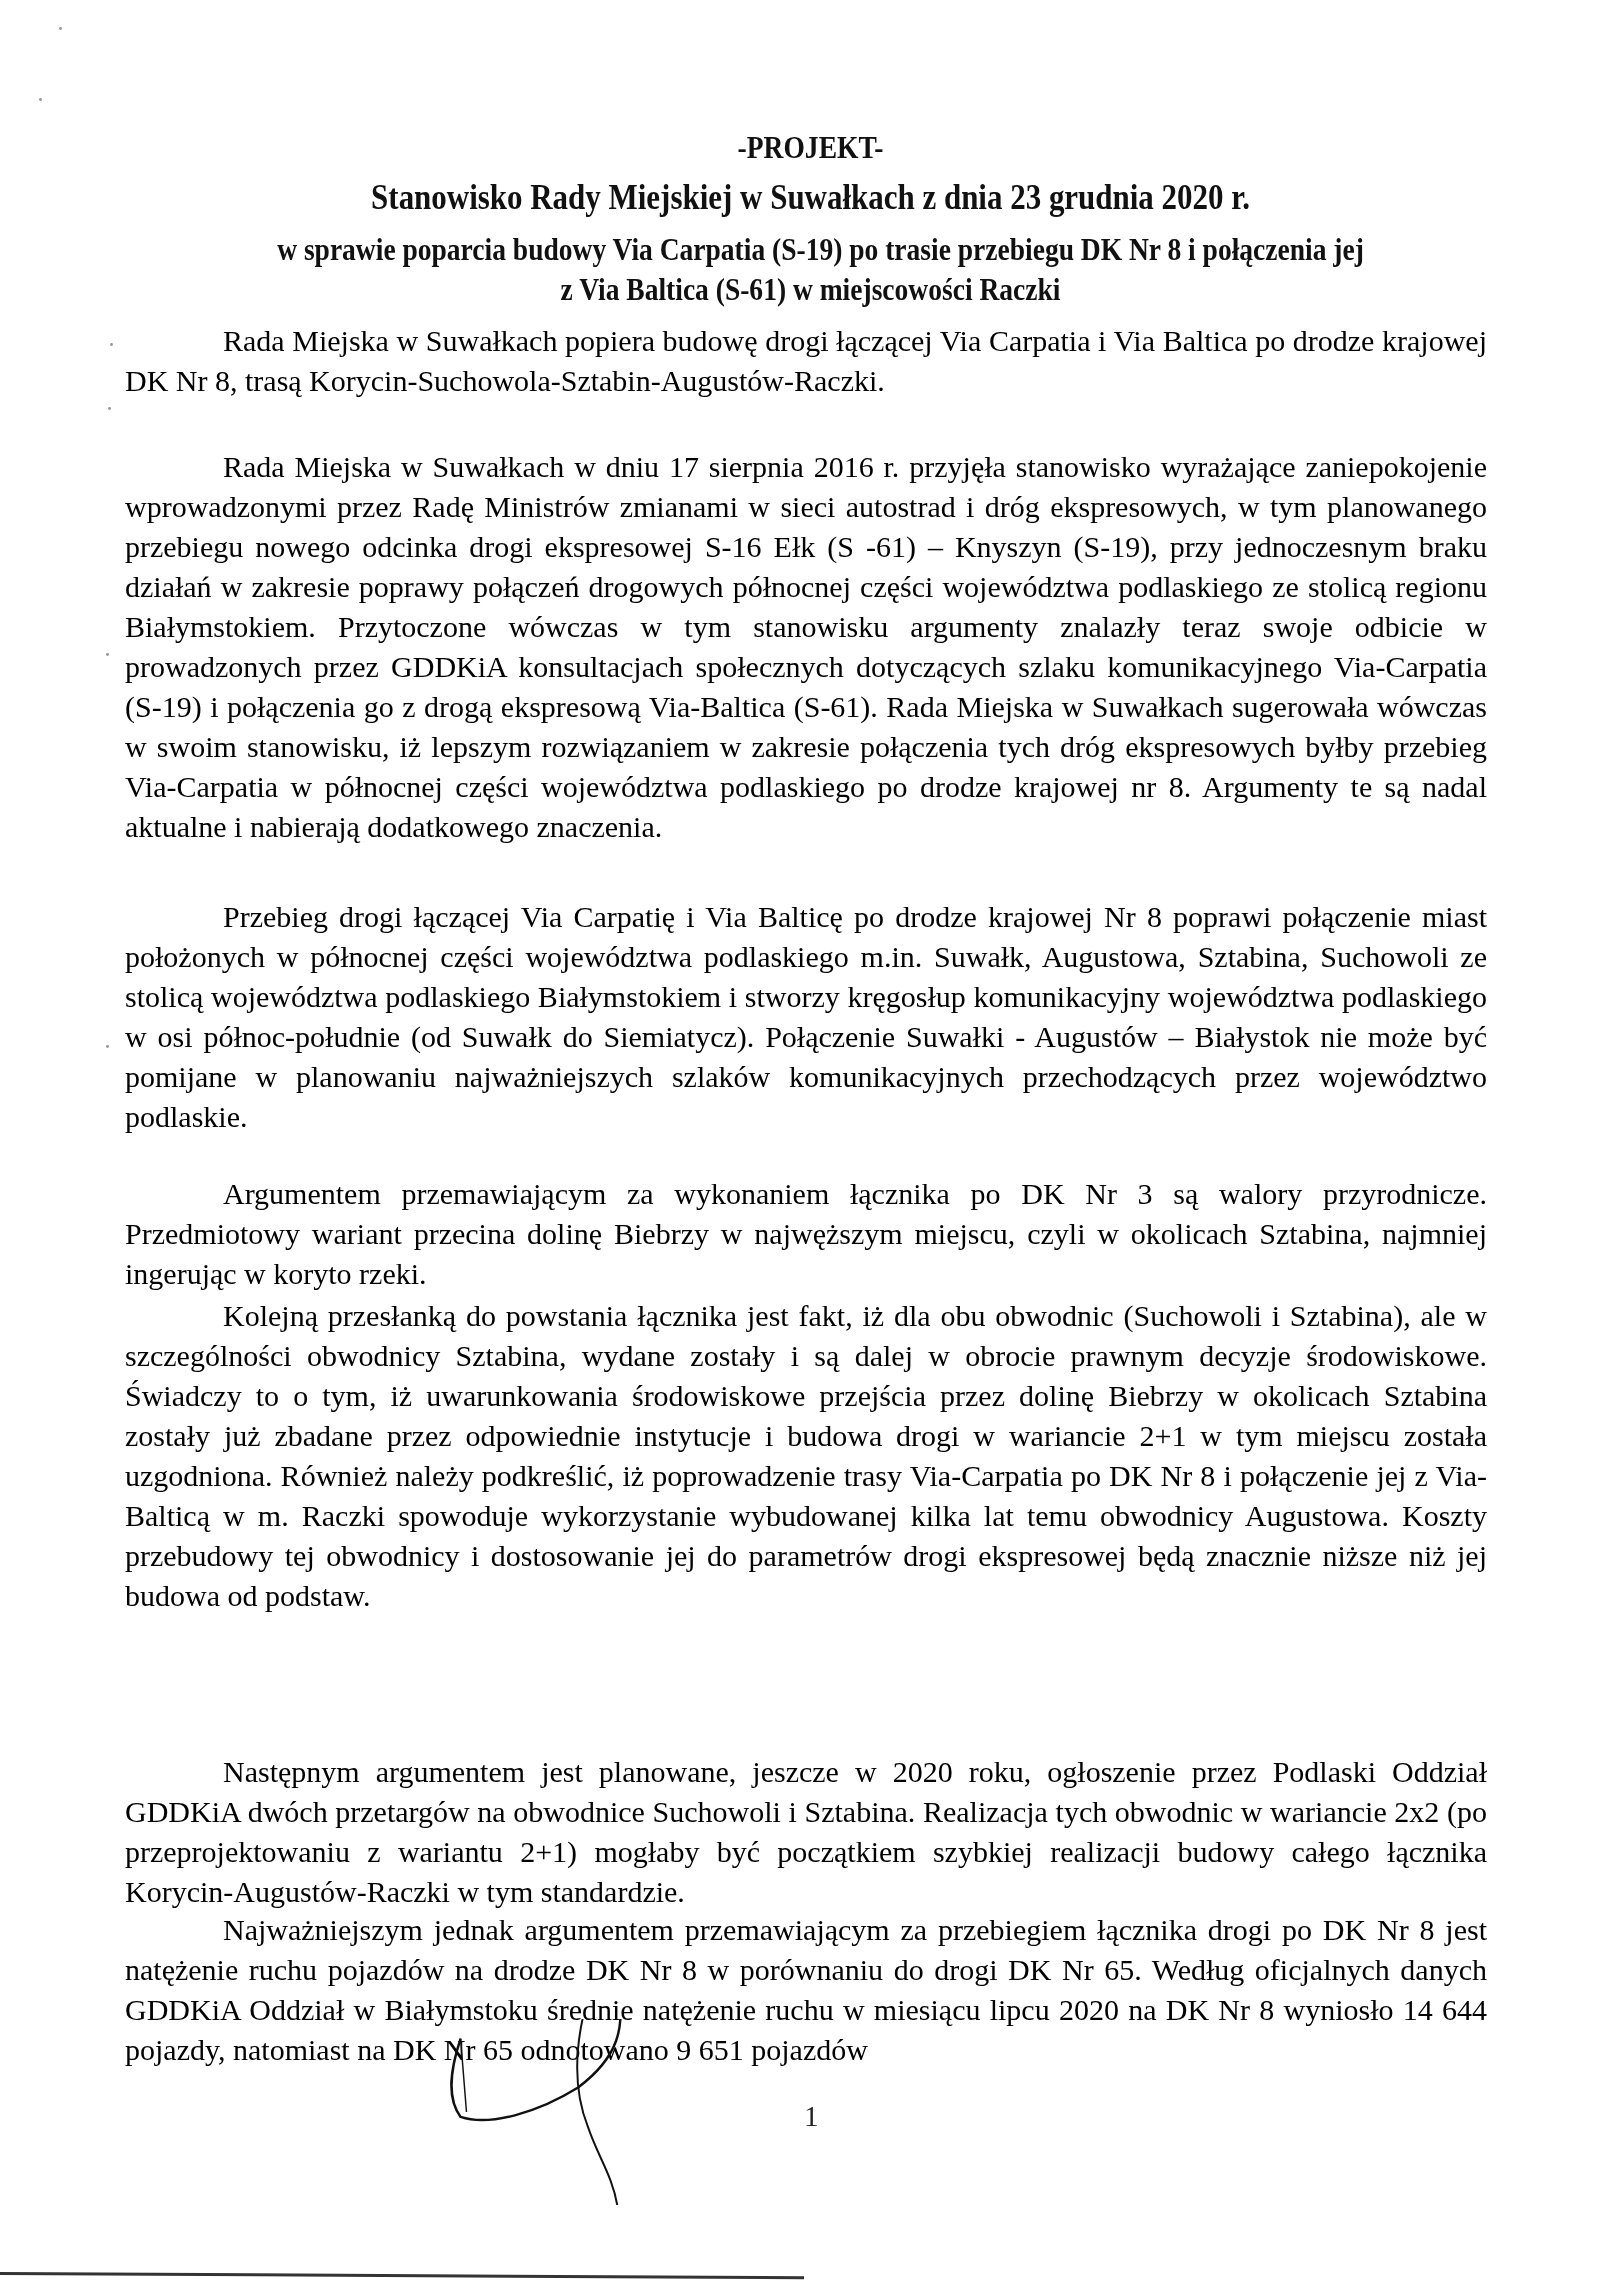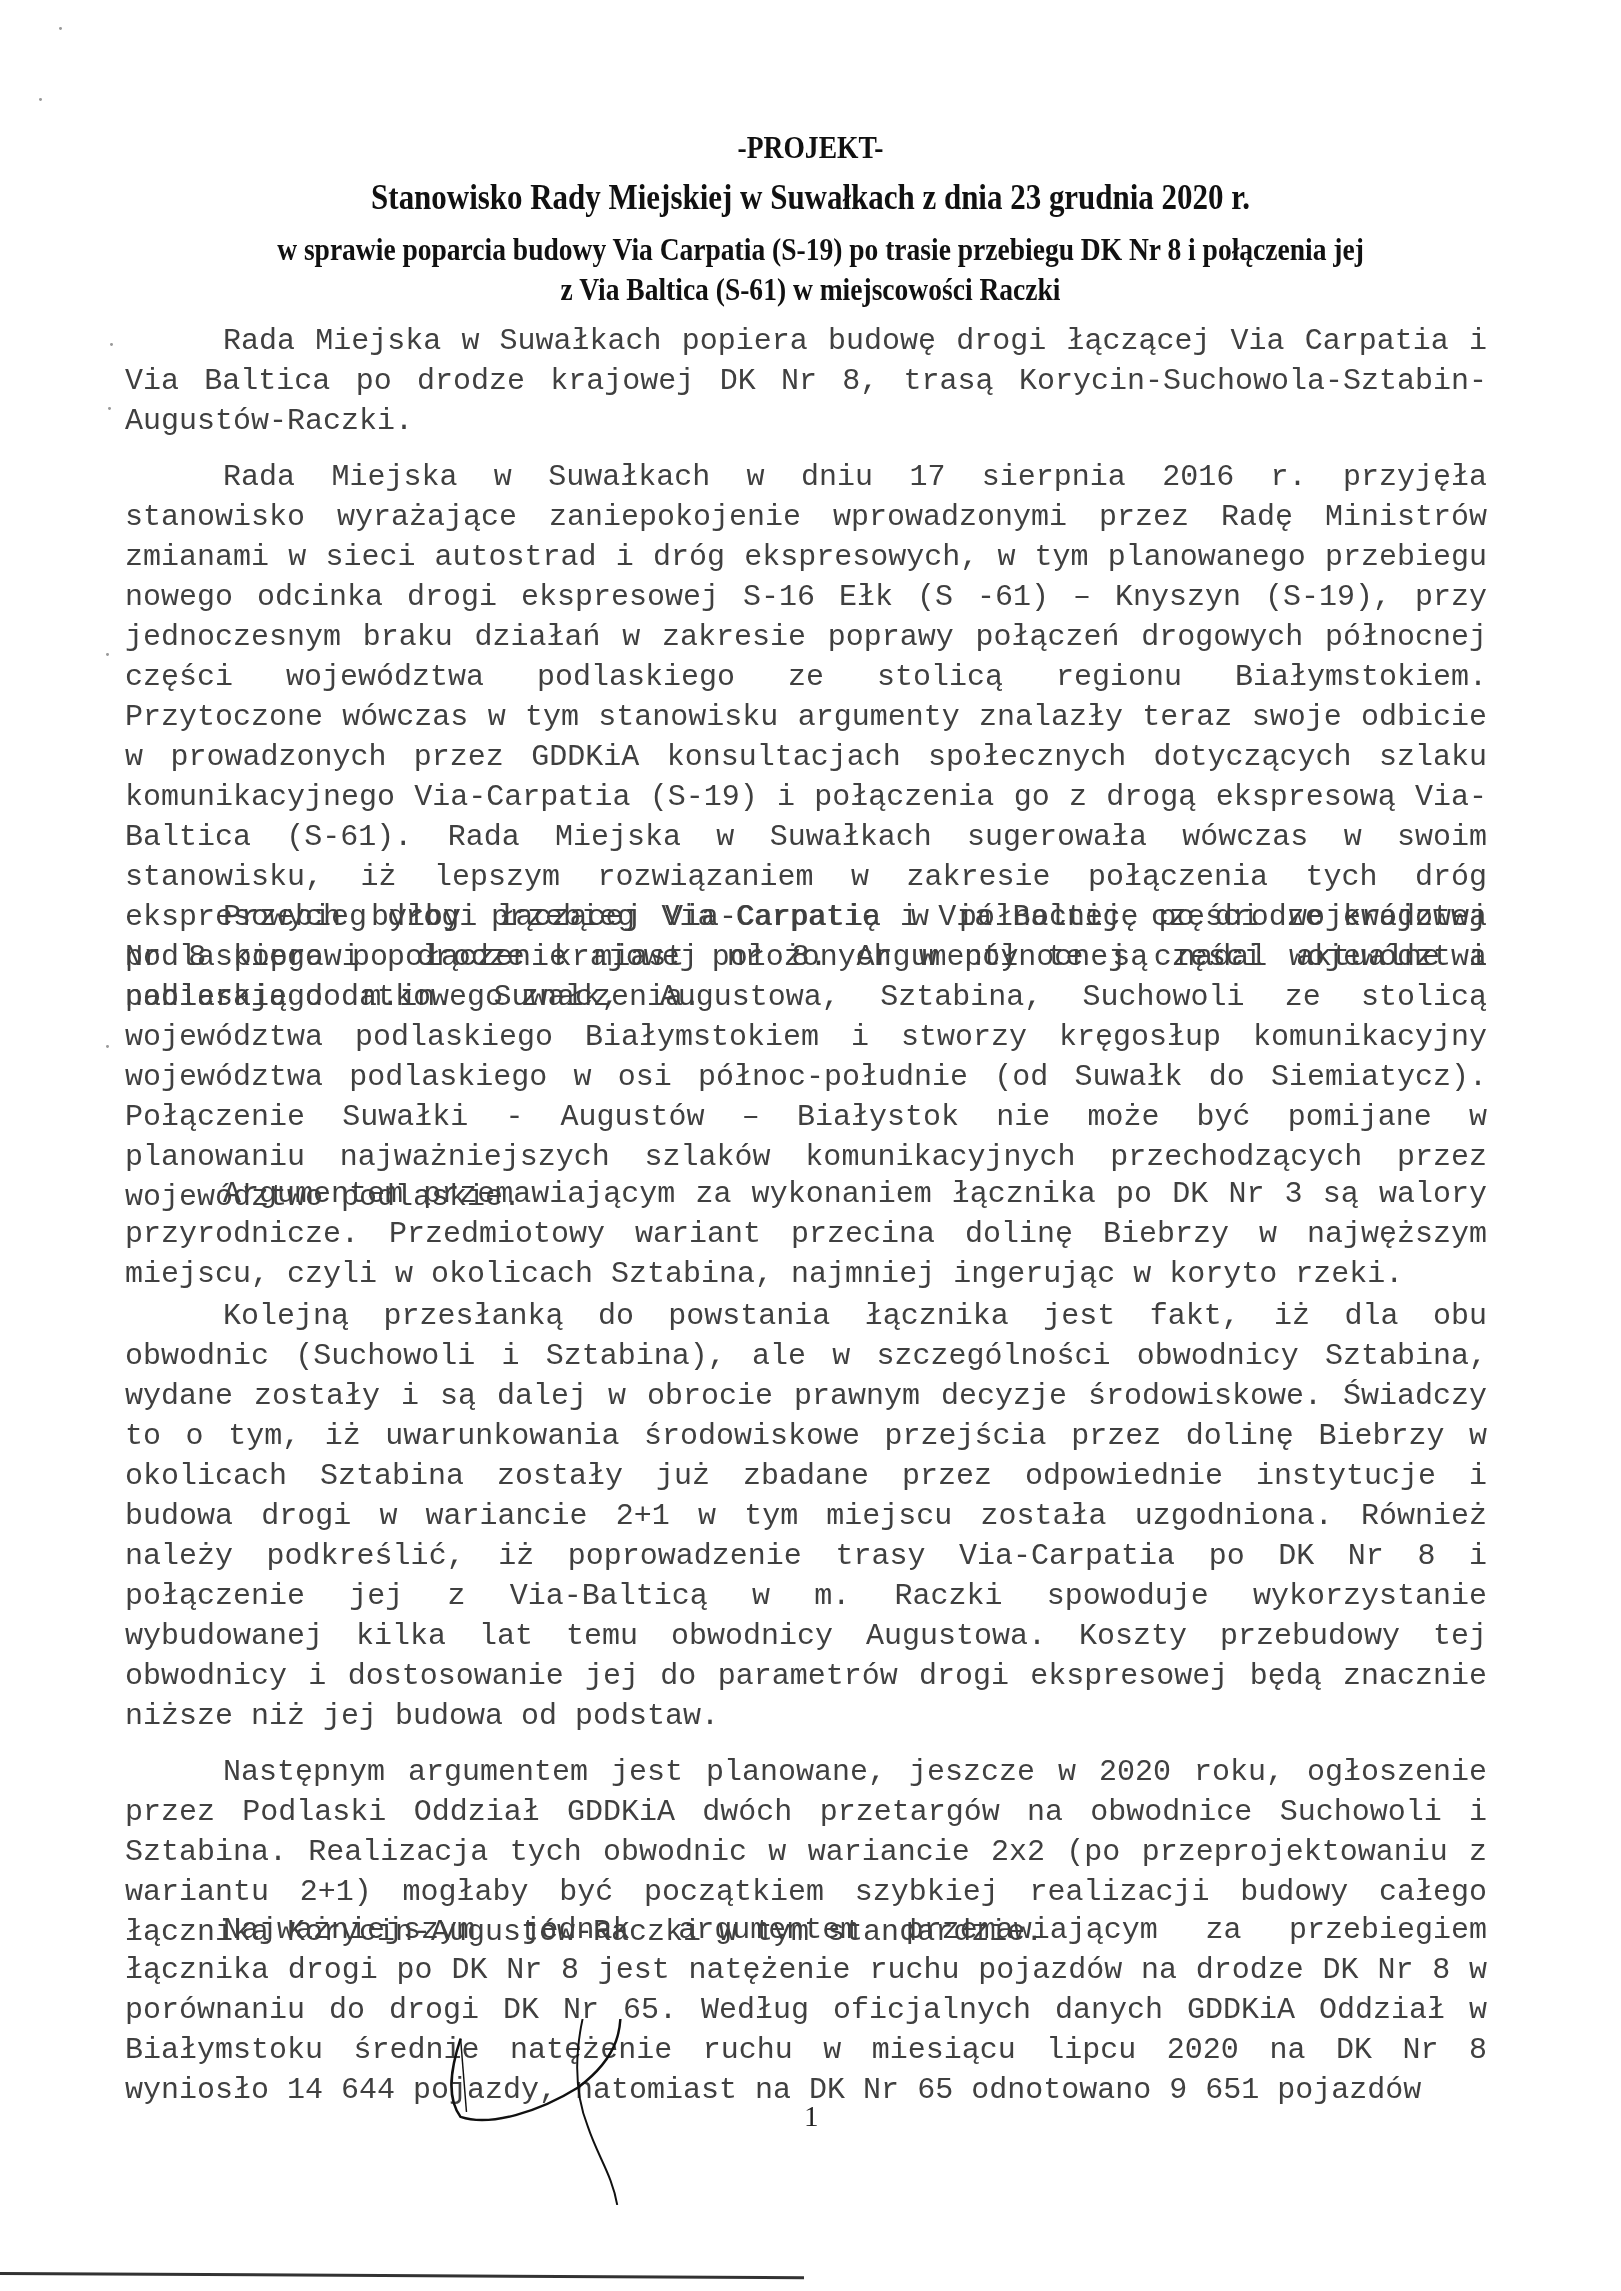--- a/index.html
+++ b/index.html
@@ -3,24 +3,24 @@
 <meta charset="utf-8">
 <style>
   html, body { margin: 0; padding: 0; background: #ffffff; }
   body { width: 1621px; height: 2292px; position: relative; overflow: hidden; color: #111; }
   .page { position: absolute; left: 0; top: 0; width: 1621px; height: 2292px; background: #fff; }
   .hdr { position: absolute; left: 0; width: 1621px; text-align: center; font-family: "Liberation Serif", serif; font-weight: bold; color: #111; transform: scaleX(0.86); transform-origin: center; }
   .hdr.t1 { top: 129px; font-size: 32px; }
   .hdr.t2 { top: 176px; font-size: 36px; }
   .hdr.t3 { top: 231px; font-size: 32px; left: 9.8px; }
   .hdr.t4 { top: 271px; font-size: 32px; }
-  .body { position: absolute; left: 125px; width: 1362px; font-family: Liberation Mono, monospace; font-size: 30px; line-height: 40px; color: #404040; text-align: justify; }
+  .body { position: absolute; left: 125px; width: 1362px; font-family: Liberation Serif, serif; font-size: 30px; line-height: 40px; color: #000000; text-align: justify; }
   .para { margin: 0; text-indent: 98px; }
   .p1 { top: 321px; }
-  .p2 { top: 457px; }
+  .p2 { top: 447px; }
   .p3 { top: 897px; }
   .p4 { top: 1174px; }
   .p5 { top: 1296px; }
   .p6 { top: 1752px; }
   .p7 { top: 1910px; }
   .page-number { position: absolute; top: 2100px; left: 804px; font-family: "Liberation Serif", serif; font-size: 29px; color: #222; }
   .signature { position: absolute; left: 431px; top: 2019px; width: 255px; height: 186px; }
   .rule { position: absolute; left: 0; top: 2272px; width: 804px; height: 2.9px; background: #333; transform: rotate(0.3deg); transform-origin: left; }
   .speck { position: absolute; width: 2.9px; height: 2.9px; background: #999; border-radius: 50%; }
 </style>

